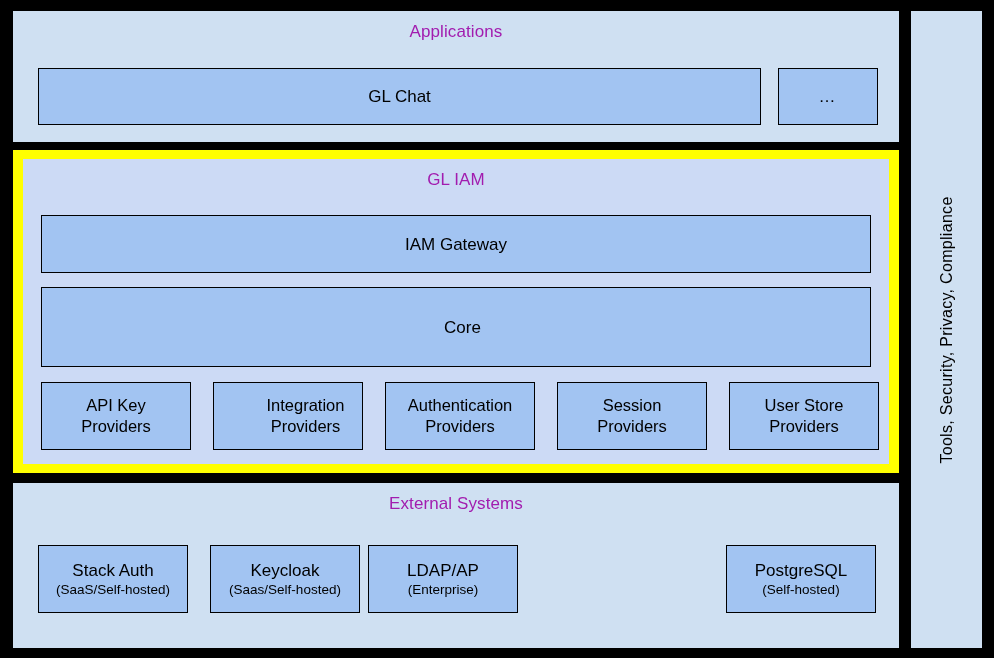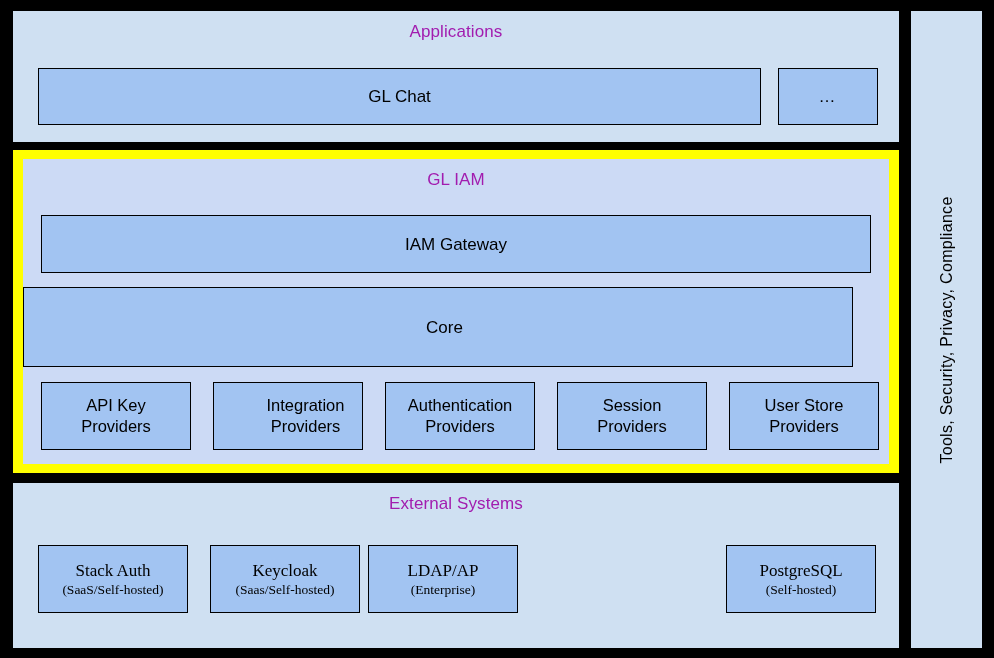--- a/index.html
+++ b/index.html
@@ -107,32 +107,32 @@
     white-space: pre-line;
   }
 
   
   .node-glchat { left: 25px;  top: 57px; width: 723px; height: 57px; }
   .node-more   { left: 765px; top: 57px; width: 100px; height: 57px; }
   .node-more .node-label { font-size: 17px; letter-spacing: 2px; }
 
   
   .node-gateway { left: 28px; top: 65px;  width: 830px; height: 58px; }
-  .node-core    { left: 10px; top: 137px; width: 830px; height: 80px; padding-left: 13px; }
+  .node-core    { left: 28px; top: 137px; width: 830px; height: 80px; padding-left: 13px; }
 
   
   .prov { top: 232px; width: 150px; height: 68px; }
   .prov-1 { left: 28px; }
   .prov-2 { left: 200px; padding-left: 35px; }
   .prov-3 { left: 372px; }
   .prov-4 { left: 544px; }
   .prov-5 { left: 716px; }
 
   
-  .ext { top: 62px; width: 150px; height: 68px; font-family: Liberation Serif, serif; }
+  .ext { top: 62px; width: 150px; height: 68px; }
   .ext-1 { left: 25px; }
   .ext-2 { left: 197px; }
   .ext-3 { left: 355px; align-items: center; }
   .ext-4 { left: 541px; }
   .ext-5 { left: 713px; }
 
   
   .sidebar {
     position: absolute;
     left: 911px;

